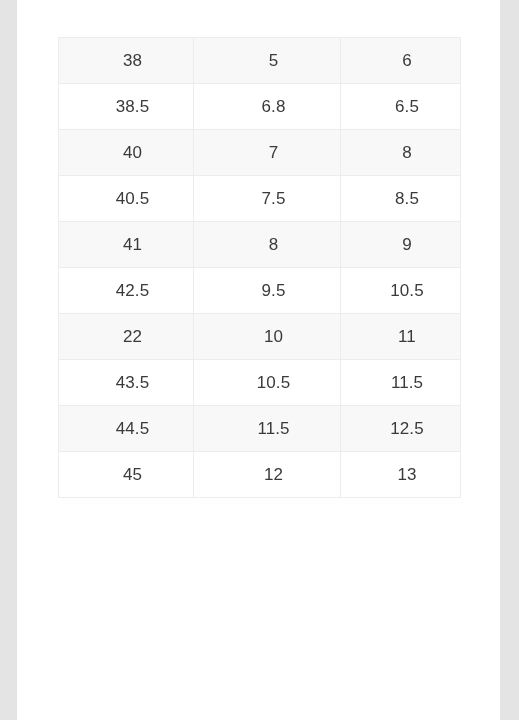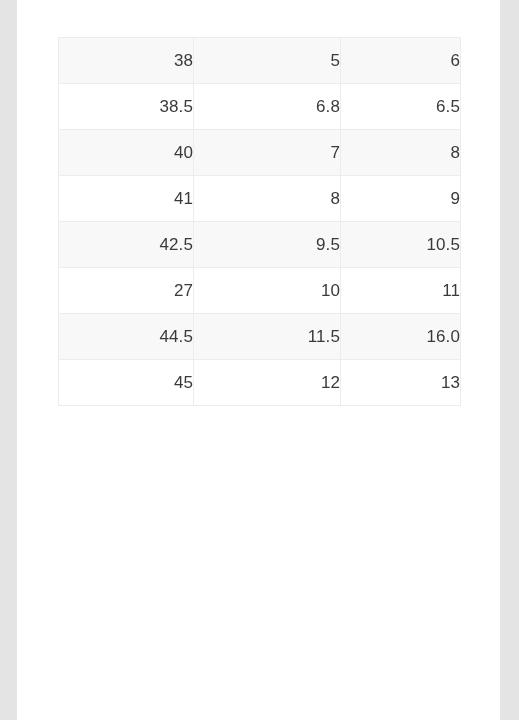--- a/index.html
+++ b/index.html
@@ -59,21 +59,21 @@
     box-sizing: border-box;
     padding: 0 0 0 13px;
     border-right: 1px solid #ececec;
     border-bottom: 1px solid #ececec;
     font-size: 17px;
     line-height: 45px;
     color: #3a3a3a;
     letter-spacing: 0.1px;
     white-space: nowrap;
     overflow: hidden;
-    text-align: right;
+    text-align: center;
     vertical-align: middle;
     font-weight: 400;
   }
 
   table.size-table tr:nth-child(odd)  td { background: #f8f8f8; }
   table.size-table tr:nth-child(even) td { background: #ffffff; }
 </style>
 </head>
 <body>
 
@@ -98,38 +98,48 @@
             <td>38.5</td>
             <td>6.8</td>
             <td>6.5</td>
           </tr>
           <tr>
             <td>40</td>
             <td>7</td>
             <td>8</td>
           </tr>
           <tr>
+            <td>40.5</td>
+            <td>7.5</td>
+            <td>8.5</td>
+          </tr>
+          <tr>
             <td>41</td>
             <td>8</td>
             <td>9</td>
           </tr>
           <tr>
             <td>42.5</td>
             <td>9.5</td>
             <td>10.5</td>
           </tr>
           <tr>
-            <td>27</td>
+            <td>22</td>
             <td>10</td>
             <td>11</td>
           </tr>
           <tr>
+            <td>43.5</td>
+            <td>10.5</td>
+            <td>11.5</td>
+          </tr>
+          <tr>
             <td>44.5</td>
             <td>11.5</td>
-            <td>16.0</td>
+            <td>12.5</td>
           </tr>
           <tr>
             <td>45</td>
             <td>12</td>
             <td>13</td>
           </tr>
         </tbody>
     </table>
   </div>
 </div>

